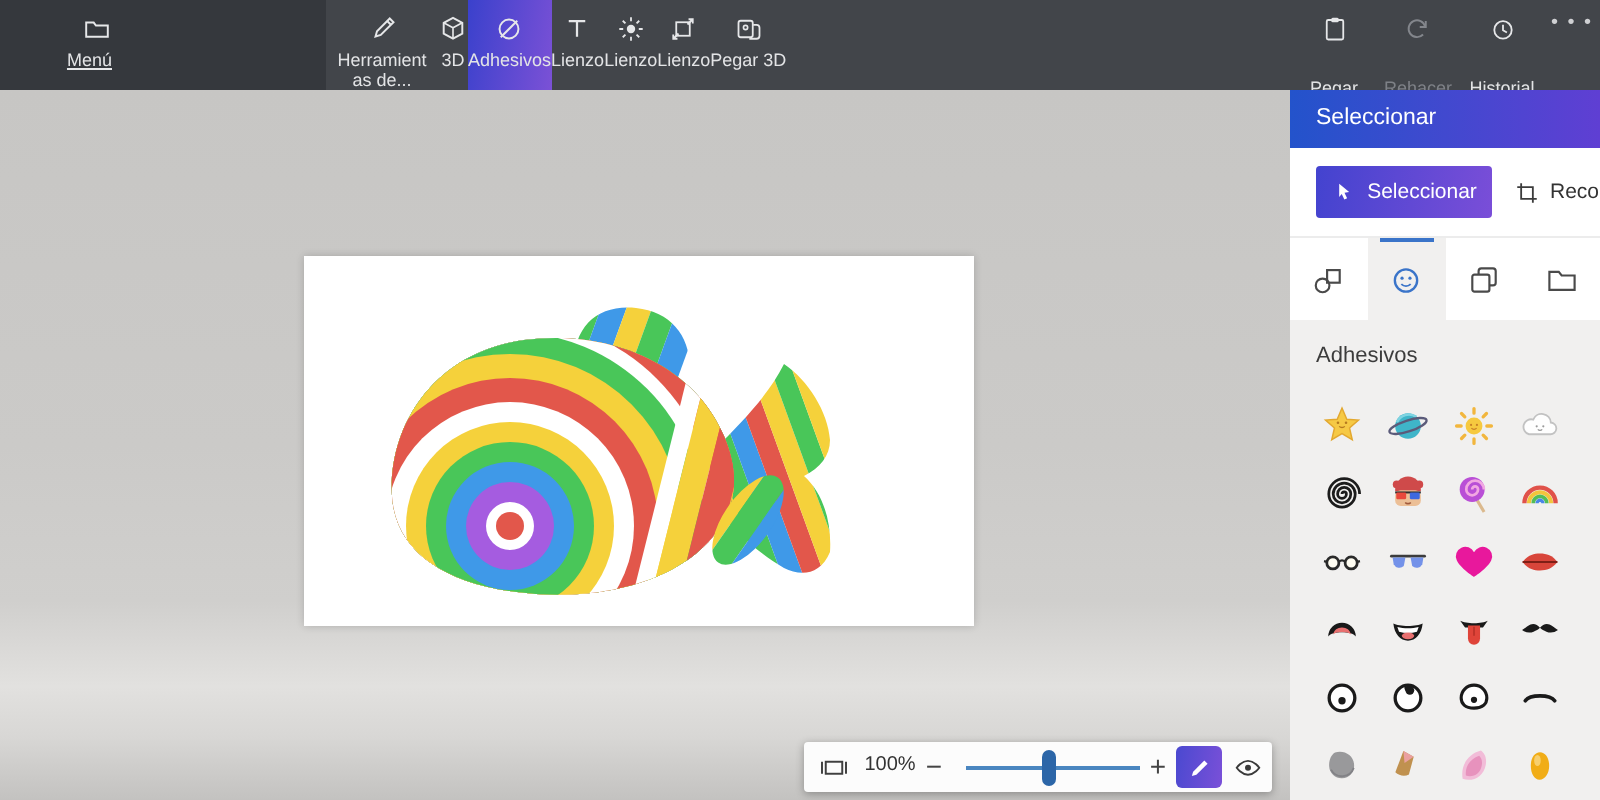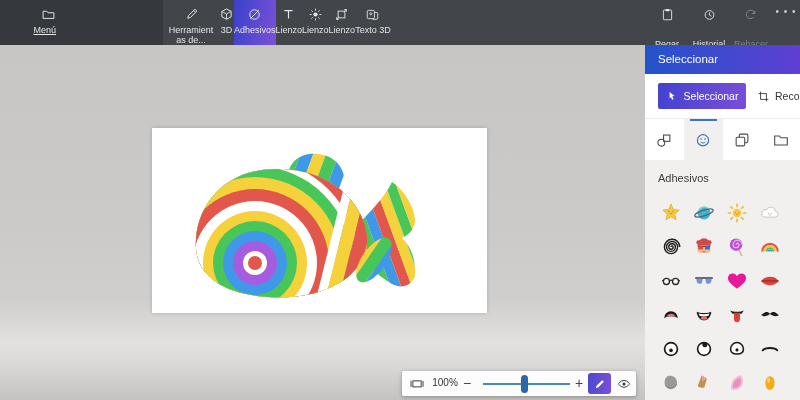--- a/index.html
+++ b/index.html
@@ -319,41 +319,41 @@
         <div class="tbitem">
           <svg class="ic">
             <use href="#sym-canvas-expand-icon"></use>
           </svg>
           <span class="lbl">Lienzo</span>
         </div>
         <div class="tbitem">
           <svg class="ic">
             <use href="#sym-remix-3d-icon"></use>
           </svg>
-          <span class="lbl">Texto 3D</span>
+          <span class="lbl">Pegar 3D</span>
         </div>
       </div>
     <div class="top-actions" id="top-actions">
         <div class="tbitem">
           <svg class="ic">
             <use href="#sym-paste-icon"></use>
           </svg>
           <span class="lbl">Pegar</span>
         </div>
+        <div class="tbitem disabled">
+          <svg class="ic">
+            <use href="#sym-redo-icon"></use>
+          </svg>
+          <span class="lbl">Rehacer</span>
+        </div>
         <div class="tbitem">
           <svg class="ic">
             <use href="#sym-history-icon"></use>
           </svg>
           <span class="lbl">Historial</span>
-        </div>
-        <div class="tbitem disabled">
-          <svg class="ic">
-            <use href="#sym-redo-icon"></use>
-          </svg>
-          <span class="lbl">Rehacer</span>
         </div>
       </div>
     <div class="more-btn">• • •</div>
   </div>
 
   <div class="workspace">
     <div class="canvas" style="left:152px;top:83px;">
       <svg viewBox="0 0 335 185">
         <defs>
           <clipPath id="cpBody">

